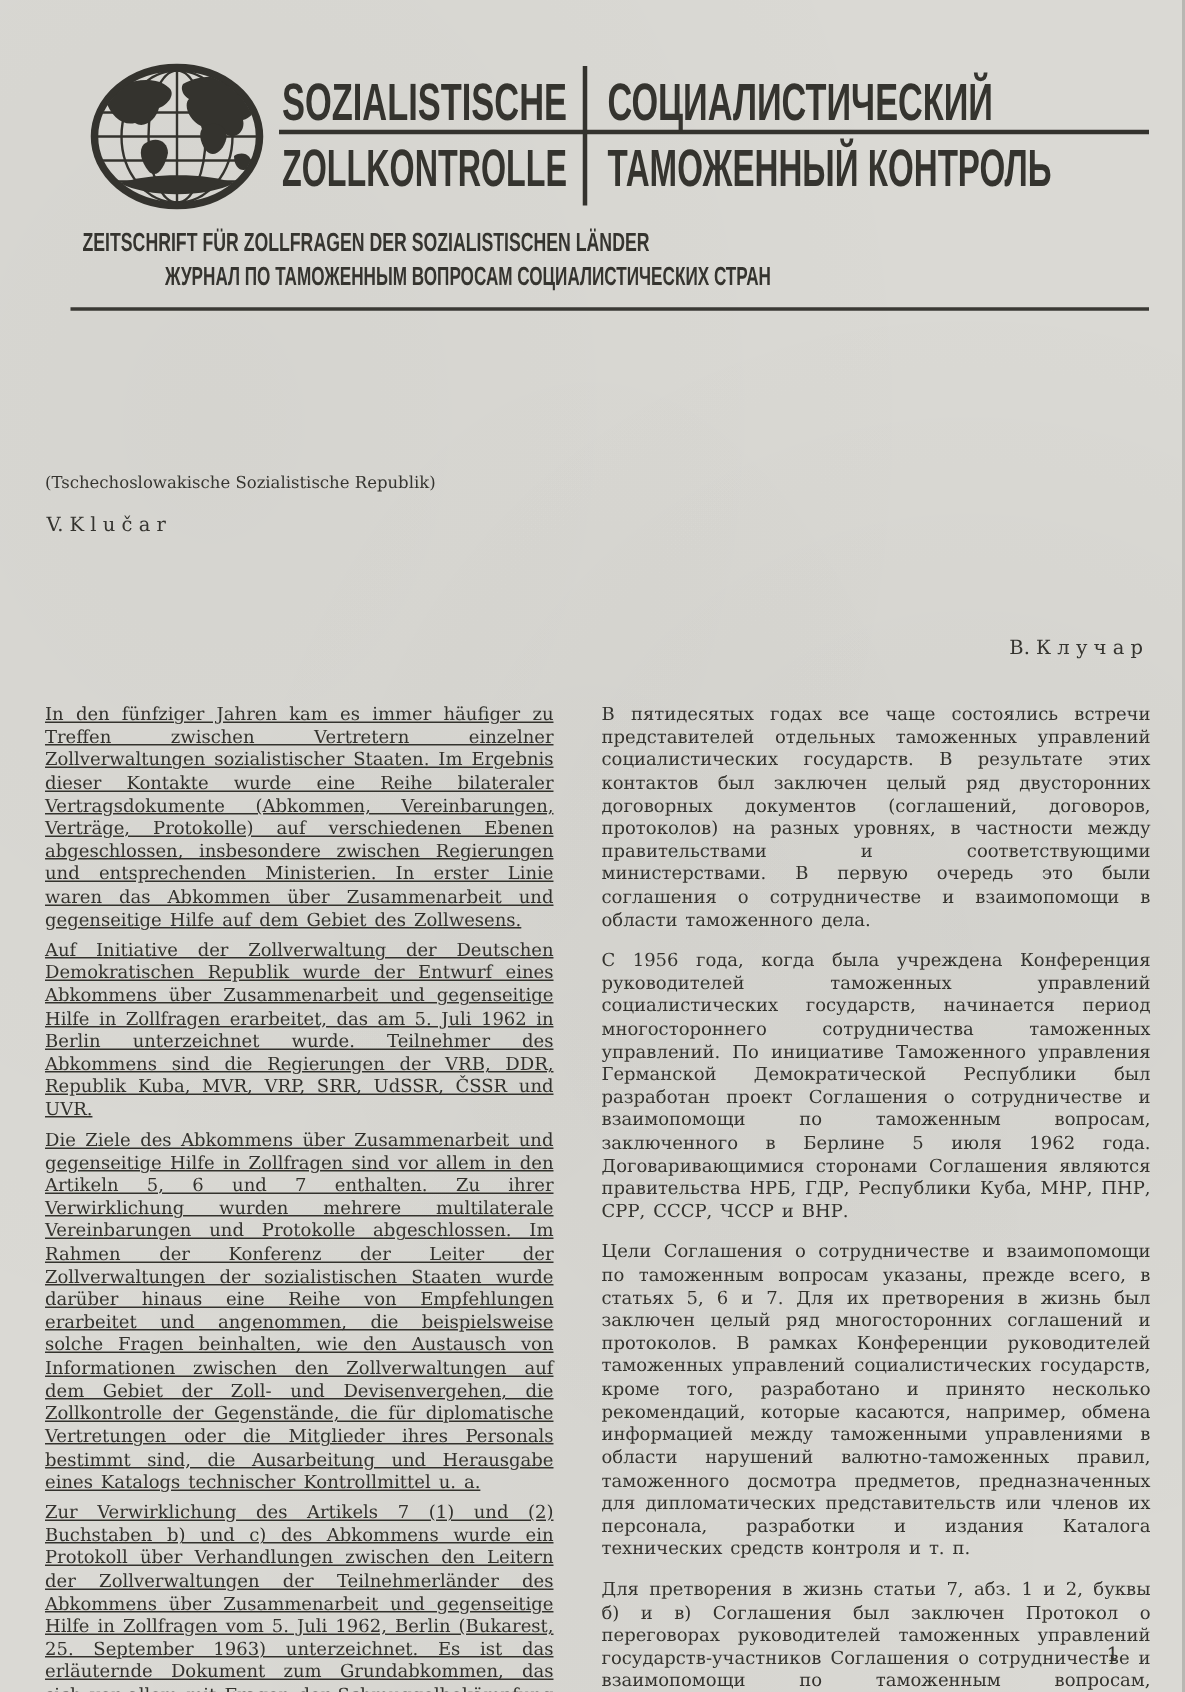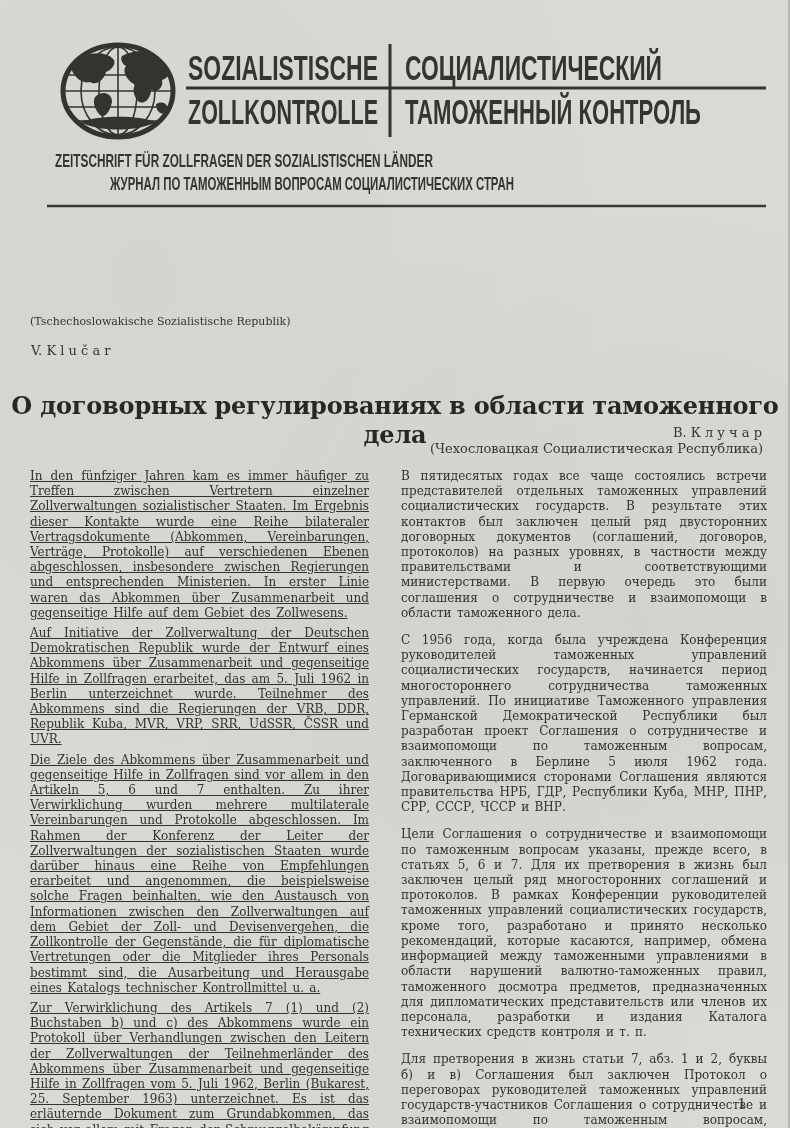--- a/index.html
+++ b/index.html
@@ -83,23 +83,21 @@
 
     <text class="mast-text" x="55" y="167" font-size="17.5" textLength="378" lengthAdjust="spacingAndGlyphs">ZEITSCHRIFT FÜR ZOLLFRAGEN DER SOZIALISTISCHEN LÄNDER</text>
     <text class="mast-text" x="110" y="190" font-size="17.5" textLength="404" lengthAdjust="spacingAndGlyphs">ЖУРНАЛ ПО ТАМОЖЕННЫМ ВОПРОСАМ СОЦИАЛИСТИЧЕСКИХ СТРАН</text>
 
     <line x1="47" y1="206" x2="766" y2="206" stroke="#3a3934" stroke-width="2.4"></line>
   </svg>
 
   <div class="author-de">V. K l u č a r</div>
   <div class="affil-de">(Tschechoslowakische Sozialistische Republik)</div>
 
-  <div class="article-title-ru">О договорных регулированиях в области таможенного дела</div>
   <div class="author-ru">В. К л у ч а р</div>
-  <div class="affil-ru">(Чехословацкая Социалистическая Республика)</div>
 
   <div class="col col-de">
     <p>In den fünfziger Jahren kam es immer häufiger zu Treffen zwischen Vertretern einzelner Zollverwaltungen sozialistischer Staaten. Im Ergebnis dieser Kontakte wurde eine Reihe bilateraler Vertragsdokumente (Abkommen, Vereinbarungen, Verträge, Protokolle) auf verschiedenen Ebenen abgeschlossen, insbesondere zwischen Regierungen und entsprechenden Ministerien. In erster Linie waren das Abkommen über Zusammenarbeit und gegenseitige Hilfe auf dem Gebiet des Zollwesens.</p>
     <p>Auf Initiative der Zollverwaltung der Deutschen Demokratischen Republik wurde der Entwurf eines Abkommens über Zusammenarbeit und gegenseitige Hilfe in Zollfragen erarbeitet, das am 5. Juli 1962 in Berlin unterzeichnet wurde. Teilnehmer des Abkommens sind die Regierungen der VRB, DDR, Republik Kuba, MVR, VRP, SRR, UdSSR, ČSSR und UVR.</p>
     <p>Die Ziele des Abkommens über Zusammenarbeit und gegenseitige Hilfe in Zollfragen sind vor allem in den Artikeln 5, 6 und 7 enthalten. Zu ihrer Verwirklichung wurden mehrere multilaterale Vereinbarungen und Protokolle abgeschlossen. Im Rahmen der Konferenz der Leiter der Zollverwaltungen der sozialistischen Staaten wurde darüber hinaus eine Reihe von Empfehlungen erarbeitet und angenommen, die beispielsweise solche Fragen beinhalten, wie den Austausch von Informationen zwischen den Zollverwaltungen auf dem Gebiet der Zoll- und Devisenvergehen, die Zollkontrolle der Gegenstände, die für diplomatische Vertretungen oder die Mitglieder ihres Personals bestimmt sind, die Ausarbeitung und Herausgabe eines Katalogs technischer Kontrollmittel u. a.</p>
     <p>Zur Verwirklichung des Artikels 7 (1) und (2) Buchstaben b) und c) des Abkommens wurde ein Protokoll über Verhandlungen zwischen den Leitern der Zollverwaltungen der Teilnehmerländer des Abkommens über Zusammenarbeit und gegenseitige Hilfe in Zollfragen vom 5. Juli 1962, Berlin (Bukarest, 25. September 1963) unterzeichnet. Es ist das erläuternde Dokument zum Grundabkommen, das sich vor allem mit Fragen der Schmuggelbekämpfung und der gegenseitigen Information über Personen, die Zoll- und Devisenbestimmungen verletzt haben, über Methoden des Schmuggels und die Art der Feststellung von Schmuggeltransporten beschäftigt.</p>
   </div>
 
   <div class="col col-ru">
     <p>В пятидесятых годах все чаще состоялись встречи представителей отдельных таможенных управлений социалистических государств. В результате этих контактов был заключен целый ряд двусторонних договорных документов (соглашений, договоров, протоколов) на разных уровнях, в частности между правительствами и соответствующими министерствами. В первую очередь это были соглашения о сотрудничестве и взаимопомощи в области таможенного дела.</p>

